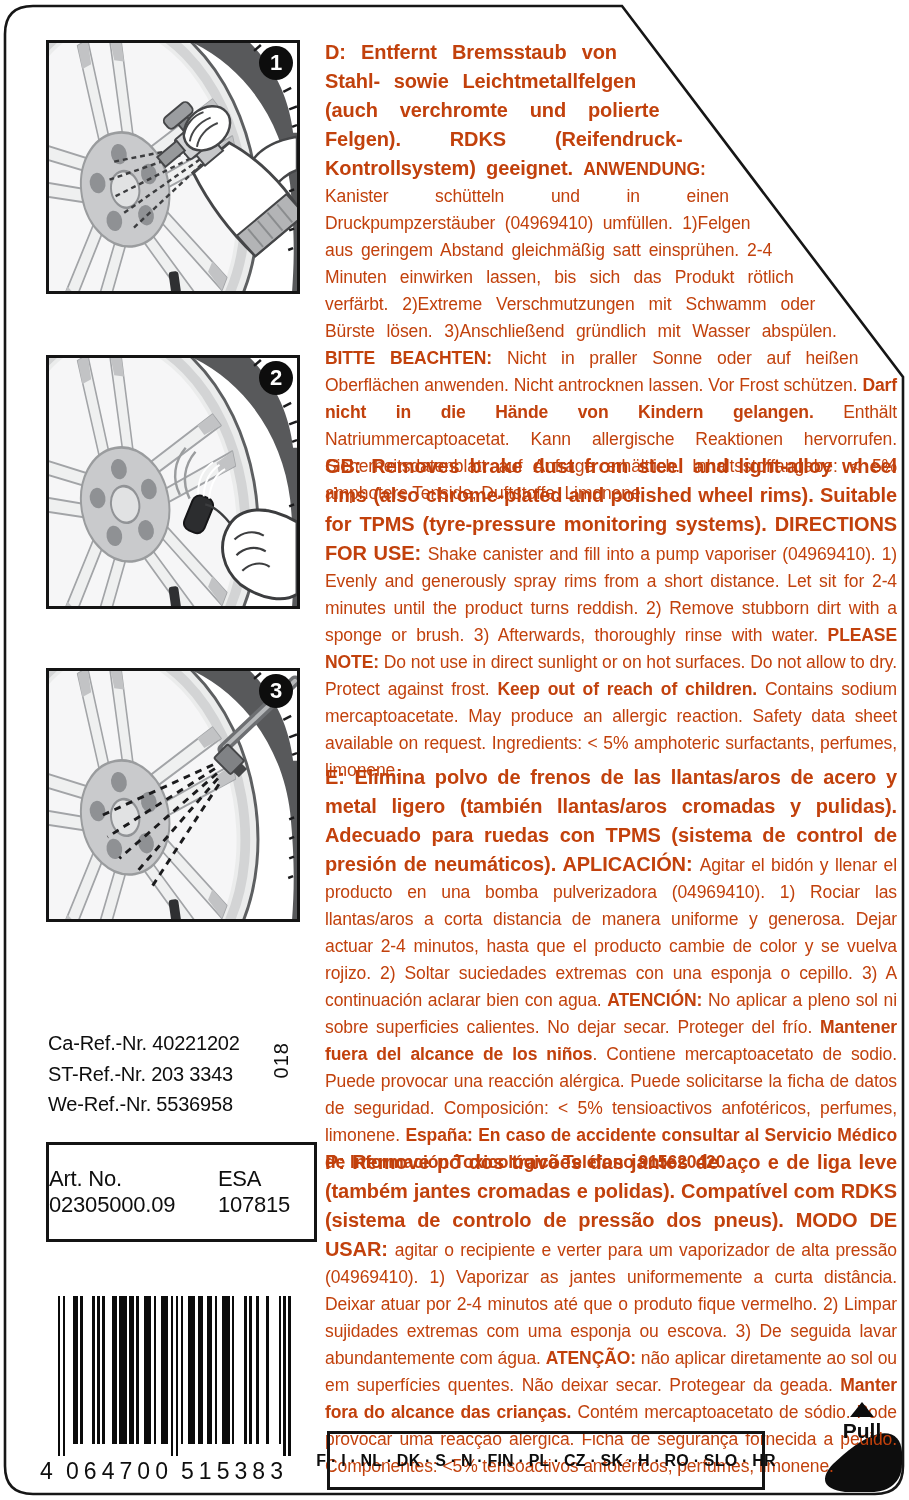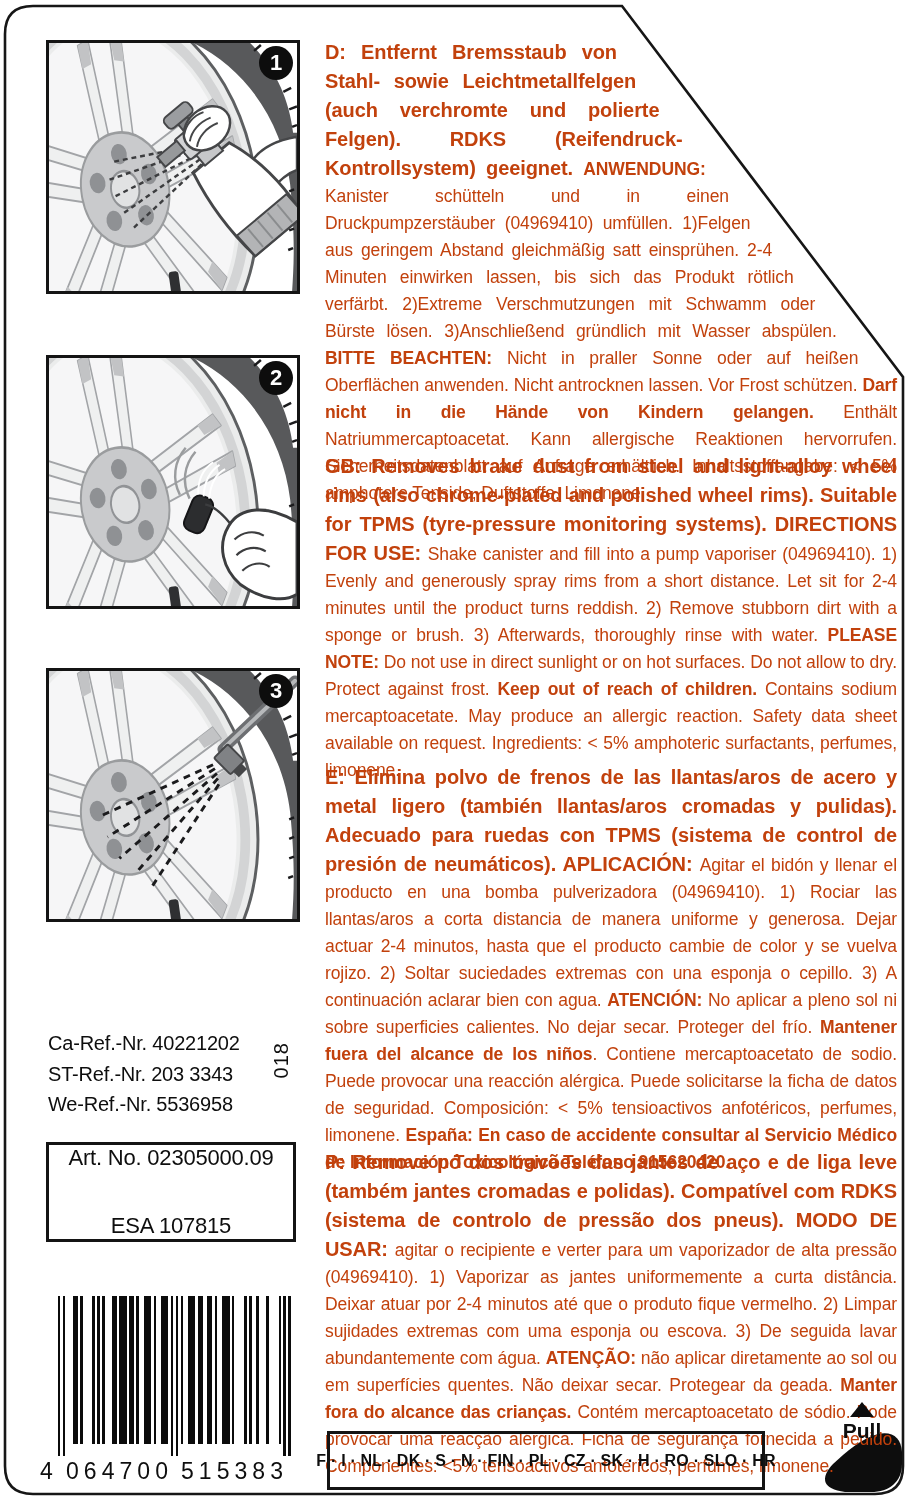--- a/index.html
+++ b/index.html
@@ -10,22 +10,22 @@
   
   .panel{position:absolute;left:46px;width:254px;height:254px;border:3px solid #141414;box-sizing:border-box;background:#fff;overflow:hidden;}
   .panel svg{display:block;width:248px;height:248px;}
   .p1{top:40px;} .p2{top:355px;} .p3{top:668px;}
   .badge{position:absolute;left:259px;width:34px;height:34px;border-radius:50%;background:#0d0d0d;color:#fff;
          font-weight:bold;font-size:22px;display:flex;align-items:center;justify-content:center;z-index:3;}
   .b1{top:46px;} .b2{top:361px;} .b3{top:674px;}
   
   .refs{position:absolute;left:48px;top:980px;font-size:20px;line-height:30.5px;letter-spacing:-0.2px;margin-top:48px;}
   .print-code{position:absolute;left:270px;top:1042px;writing-mode:vertical-rl;transform:rotate(180deg);font-size:20px;letter-spacing:1px;}
-  .artbox{position:absolute;left:46px;top:1142px;width:250px;height:100px;border:3px solid #141414;box-sizing:border-box;
-          display:flex;flex-direction:column;align-items:center;justify-content:space-between;gap:5px;font-size:22px;letter-spacing:-0.2px;}
+  .artbox{position:absolute;left:46px;top:1142px;width:271px;height:100px;border:3px solid #141414;box-sizing:border-box;
+          display:flex;flex-direction:row;align-items:center;justify-content:center;gap:5px;font-size:22px;letter-spacing:-0.2px;}
   .barcode{position:absolute;left:40px;top:1296px;width:260px;height:190px;}
   .barcode svg{display:block;}
   .bc-digits{position:absolute;top:162px;left:0;width:256px;height:26px;font-size:23px;}
   .bc-first{position:absolute;left:0;top:0;}
   .bc-left{position:absolute;left:26px;width:102px;top:0;display:flex;justify-content:space-between;}
   .bc-right{position:absolute;left:141px;width:102px;top:0;display:flex;justify-content:space-between;}
   
   .textcol{position:absolute;left:325px;width:572px;text-align:justify;font-size:17.5px;line-height:27px;letter-spacing:-0.1px;color:#c2410c;}
   .textcol strong{font-weight:bold;}
   .textcol .lead{font-size:20px;line-height:28px;font-weight:bold;}

